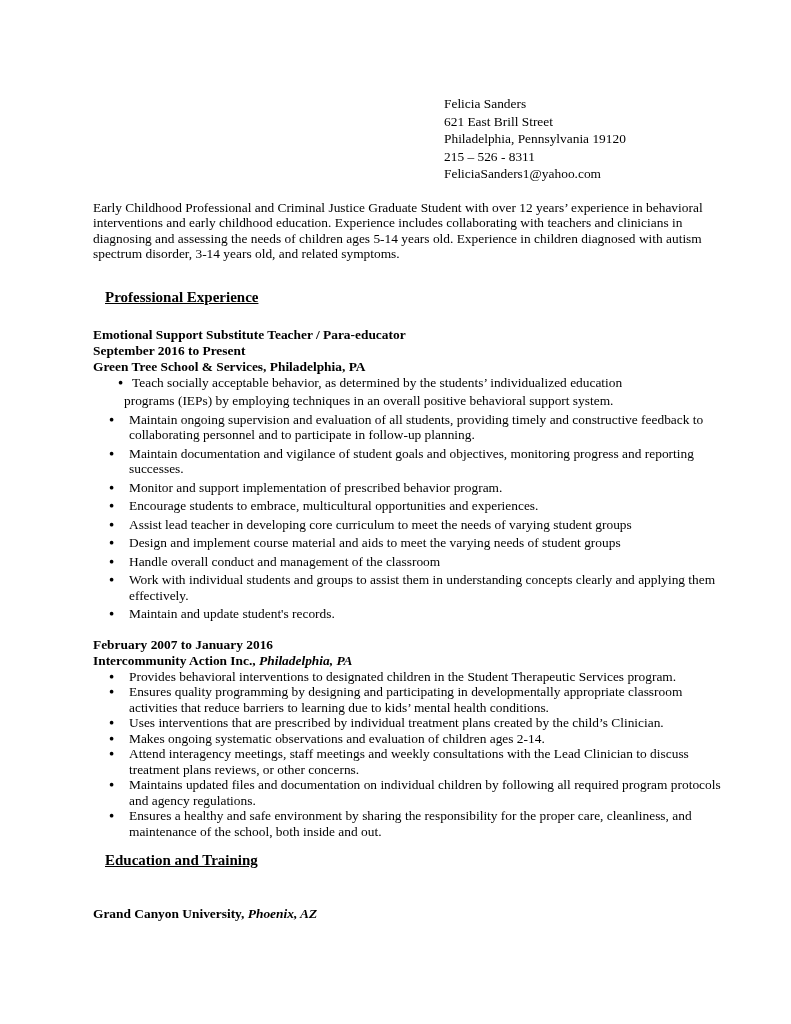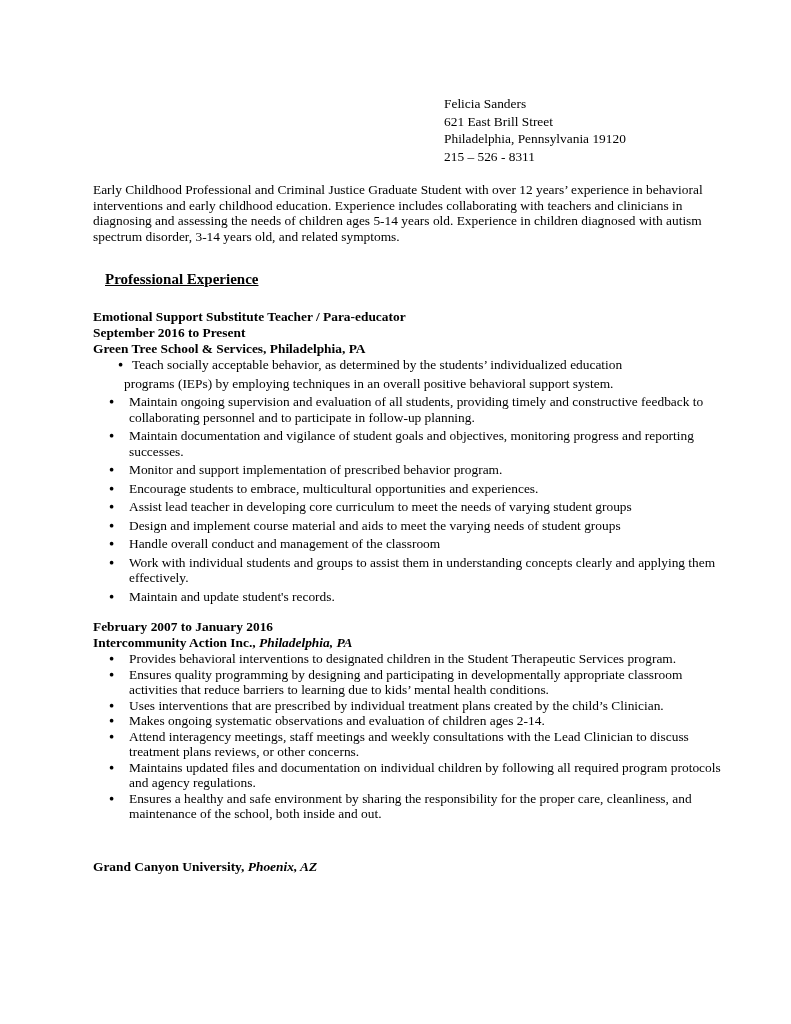--- a/index.html
+++ b/index.html
@@ -62,20 +62,21 @@
 </head>
 <body>
 
 <div class="page">
 
   <header class="contact">
     <div>Felicia Sanders</div>
     <div>621 East Brill Street</div>
     <div>Philadelphia, Pennsylvania 19120</div>
     <div>215 – 526 - 8311</div>
+    <div>FeliciaSanders1@yahoo.com</div>
   </header>
 
   <p class="summary">Early Childhood Professional and Criminal Justice Graduate Student with over 12 years’ experience in behavioral interventions and early childhood education. Experience includes collaborating with teachers and clinicians in diagnosing and assessing the needs of children ages 5-14 years old. Experience in children diagnosed with autism spectrum disorder, 3-14 years old, and related symptoms.</p>
 
   <h2 class="section-heading">Professional Experience</h2>
 
   <section class="job job1">
     <div class="job-head">Emotional Support Substitute Teacher / Para-educator</div>
     <div class="job-head">September 2016 to Present</div>
     <div class="job-head">Green Tree School &amp; Services, Philadelphia, PA</div>
@@ -151,16 +152,17 @@
     <div class="li">
       <span class="dot">●</span>
       <span class="li-text">Maintains updated files and documentation on individual children by following all required program protocols and agency regulations.</span>
     </div>
     <div class="li">
       <span class="dot">●</span>
       <span class="li-text">Ensures a healthy and safe environment by sharing the responsibility for the proper care, cleanliness, and maintenance of the school, both inside and out.</span>
     </div>
   </section>
 
+  <h2 class="section-heading education-heading">Education and Training</h2>
 
   <div class="edu-line"><span>Grand Canyon University,</span> <span class="ital">Phoenix, AZ</span></div>
 
 </div>
 
 </body></html>

